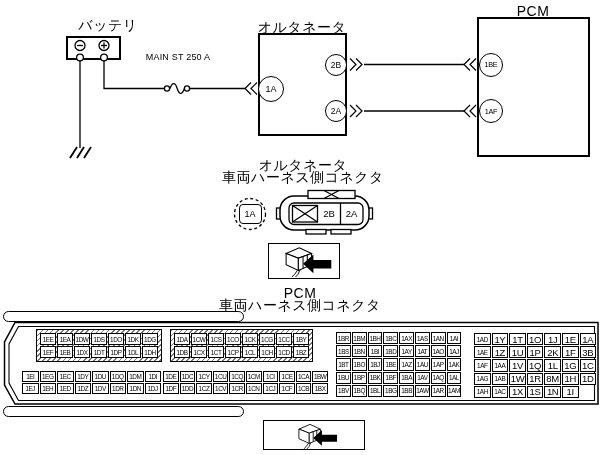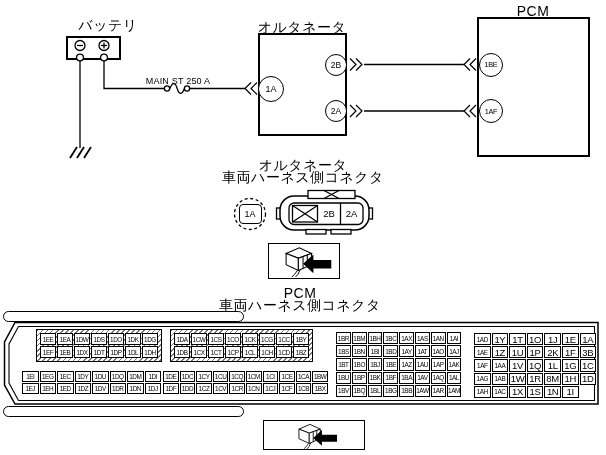--- a/index.html
+++ b/index.html
@@ -108,21 +108,21 @@
     <g>
       <polygon points="15,322.5 598,322.5 598,404 15,404 4.5,385 4.5,342" stroke-width="1.5" fill="#fff"></polygon>
       <polygon points="18.5,326.5 594.5,326.5 594.5,400.5 18.5,400.5 9,383 9,344" stroke-width="1.1"></polygon>
     </g>
   </g>
 </svg>
 
 <div class="clabel" style="left:93px;top:17px;margin-left:15px;">バッテリ</div>
 <div class="box" style="left:66px;top:36px;width:55px;height:24px;"></div>
 
-<div class="clabel mini-label" style="left:178px;top:76px;letter-spacing:0.2px;">MAIN ST 250 A</div>
+<div class="clabel mini-label" style="left:178px;top:52px;letter-spacing:0.2px;">MAIN ST 250 A</div>
 
 <div class="clabel" style="left:302px;top:19px;">オルタネータ</div>
 <div class="box" style="left:258px;top:33px;width:89px;height:103px;"></div>
 
 <div class="clabel" style="left:533px;top:3px;">PCM</div>
 <div class="box" style="left:477px;top:17px;width:113px;height:140px;"></div>
 
 <div class="pin big" style="left:258px;top:76px;width:26px;height:26px;">1A</div>
 <div class="pin med" style="left:325px;top:53.5px;width:22px;height:22px;">2B</div>
 <div class="pin med" style="left:325px;top:100px;width:22px;height:22px;">2A</div>

